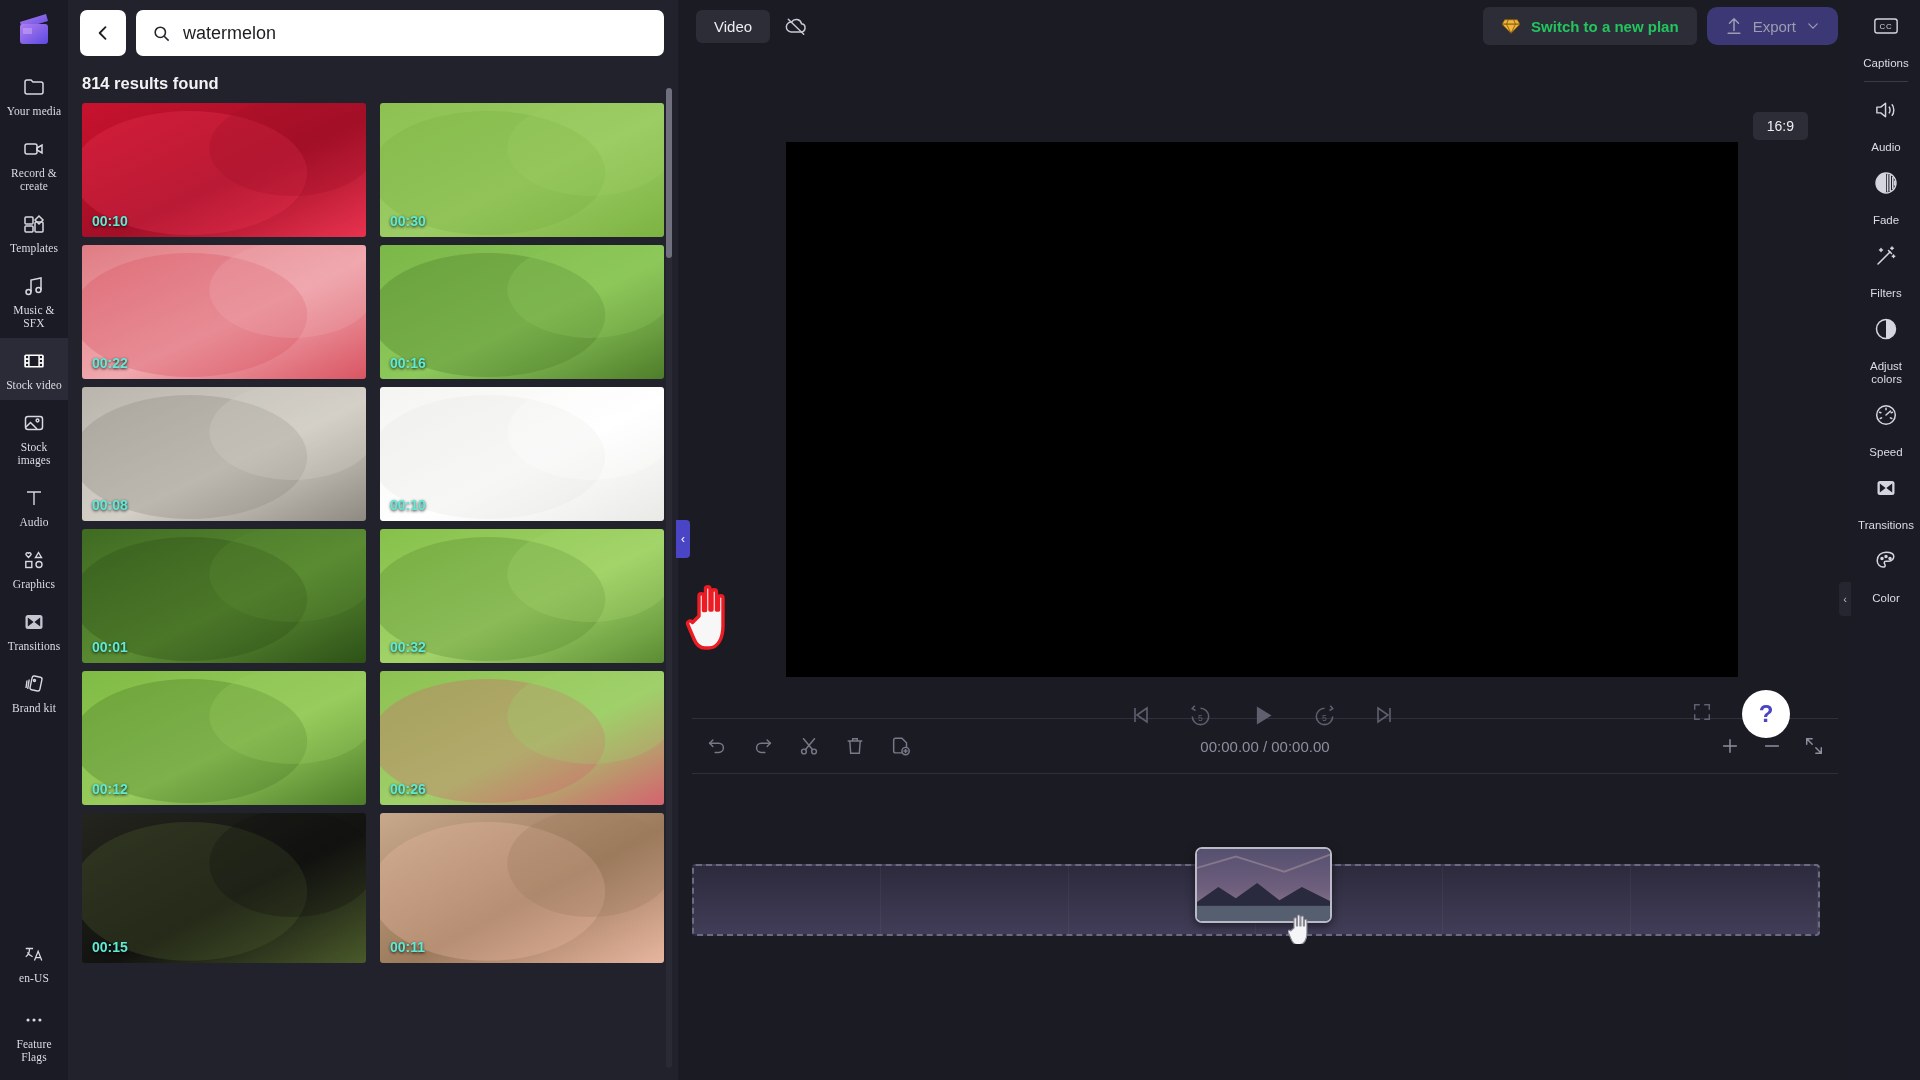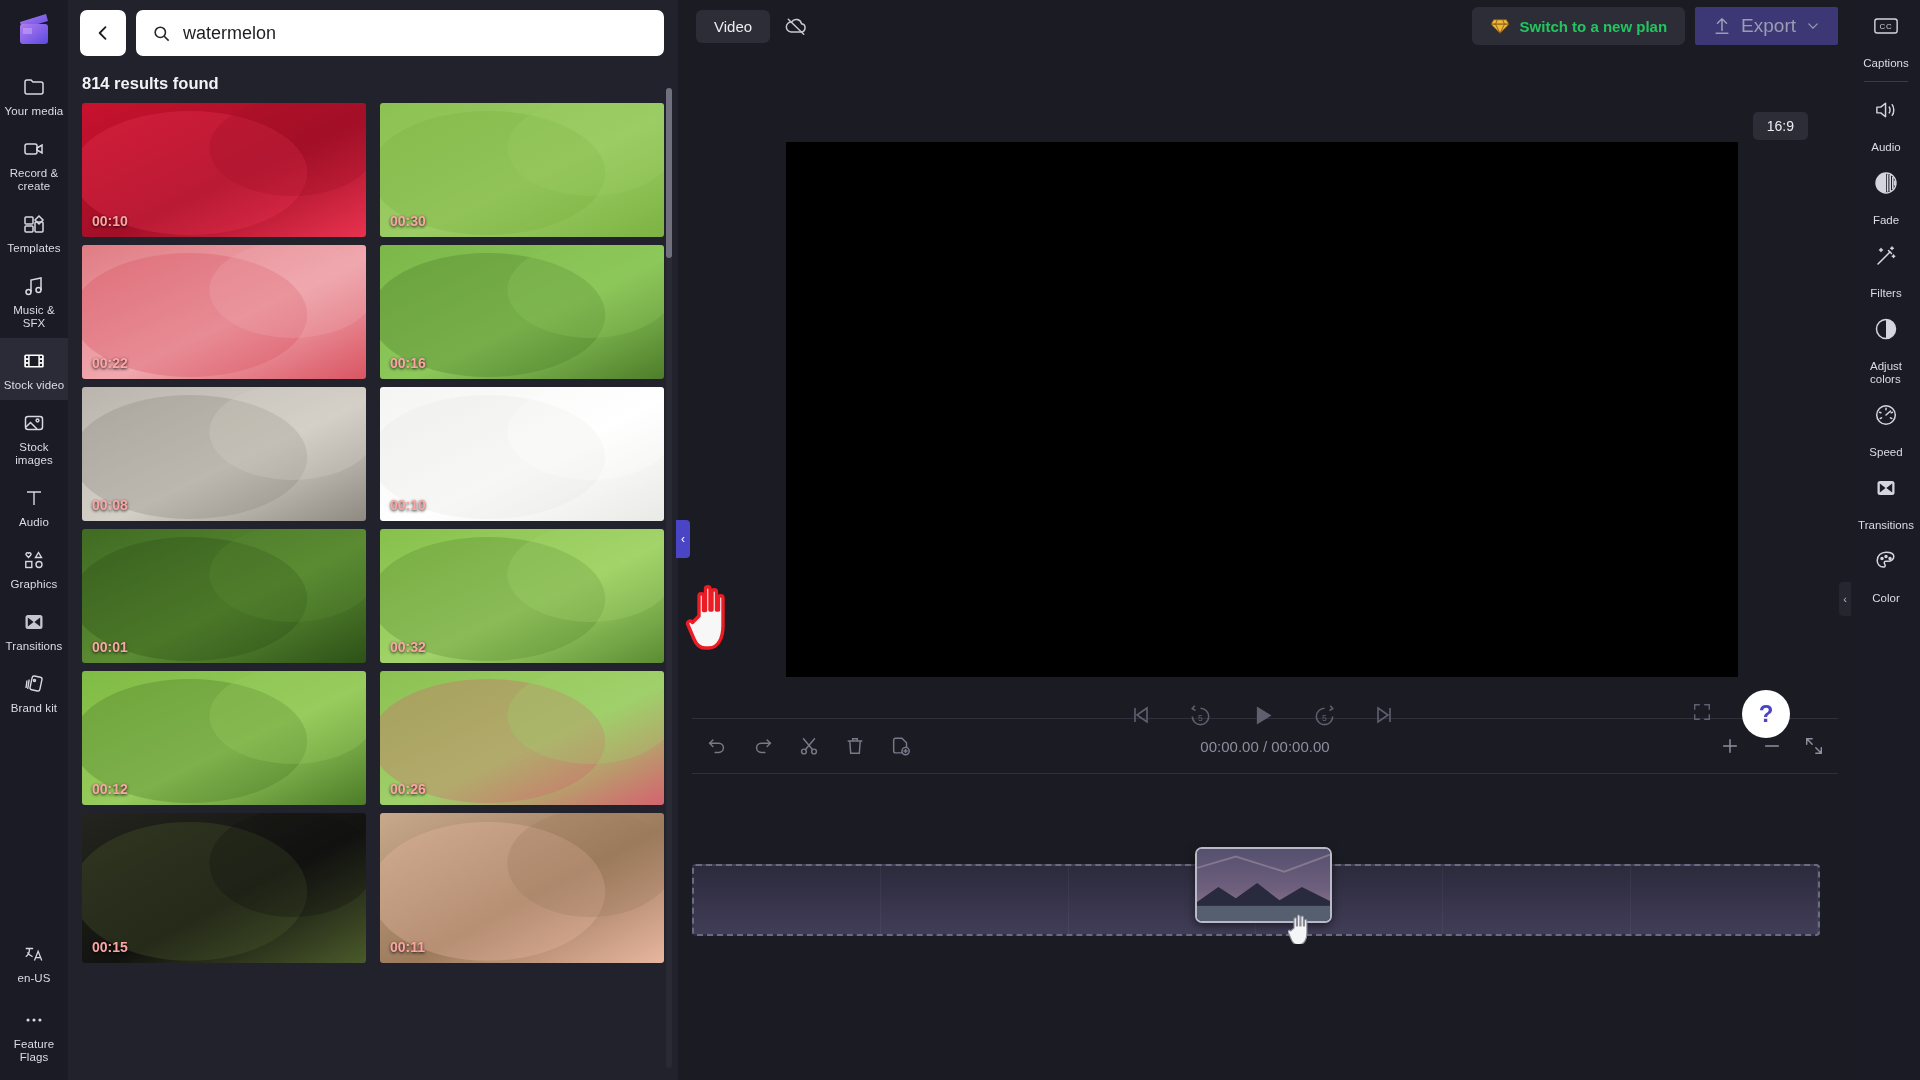--- a/index.html
+++ b/index.html
@@ -21,21 +21,21 @@
   .rail-logo { width: 42px; height: 42px; margin-top: 8px; position: relative; }
   .rail-items { margin-top: 14px; width: 100%; display:flex; flex-direction:column; align-items:center; }
   .rail-item {
     width: 68px; padding: 10px 2px 8px; display: flex; flex-direction: column;
     align-items: center; gap: 5px; cursor: pointer;
   }
   .rail-item.active { background: #2b2b38; }
   .rail-item .ico { width: 26px; height: 26px; display:flex; align-items:center; justify-content:center; color:#d8d8e0; }
   .rail-item .lbl {
     font-size: 11.5px; line-height: 13px; text-align: center; color: #dcdce4;
-    letter-spacing: .1px; white-space: pre-line;
+    letter-spacing: .1px; white-space: pre-line; font-family: Liberation Serif, serif;
   }
   .rail-bottom { position: absolute; bottom: 8px; width: 68px; display:flex; flex-direction:column; align-items:flex-end; gap: 4px; }
 
   
   .panel {
     width: 610px; flex: 0 0 610px; height: 1080px; background: #22222c;
     position: relative; display: flex; flex-direction: column;
   }
   .panel-top { display:flex; align-items:center; gap: 10px; padding: 10px 14px 6px 12px; }
   .back-btn {
@@ -52,21 +52,21 @@
     color:#1d1d22; font-family:"Liberation Sans", sans-serif; width: 100%;
   }
   .results-count { padding: 12px 0 10px 14px; font-size: 16.5px; font-weight: bold; color:#f2f2f5; }
   .grid-wrap { flex:1; overflow:hidden; position: relative; padding: 0 14px 0 14px; }
   .grid { display:grid; grid-template-columns: 1fr 1fr; gap: 8px 14px; }
   .card { position: relative; border-radius: 3px; overflow:hidden; cursor:pointer; }
   .card .thumb { width:100%; height: 134px; display:block; }
   .card.tall .thumb { height: 150px; }
   .dur {
     position:absolute; left: 10px; bottom: 8px; font-size: 14px; font-weight: bold;
-    color:#fca5a5; text-shadow: 0 1px 3px rgba(0,0,0,.85);
+    color:#5eead4; text-shadow: 0 1px 3px rgba(0,0,0,.85);
   }
   .panel-scroll {
     position:absolute; right: 6px; top: 88px; width: 6px; height: 170px;
     background:#6f6f7d; border-radius: 3px;
   }
   .panel-scroll-track { position:absolute; right: 6px; top: 88px; width:6px; height: 980px; background:#2a2a35; border-radius:3px; }
 
   
   .collapse-handle {
     position:absolute; left: 676px; top: 520px; width: 14px; height: 38px;
@@ -80,22 +80,22 @@
   .video-pill {
     background:#2d2d38; border-radius: 6px; padding: 8px 18px; font-size: 15px; color:#ececf1; cursor:pointer;
   }
   .cloud-ico { color:#c9c9d4; display:flex; cursor:pointer; }
   .topbar-right { margin-left:auto; display:flex; align-items:center; gap: 10px; }
   .plan-btn {
     background:#2d2d38; border-radius:6px; height:38px; padding: 0 18px;
     display:flex; align-items:center; gap:10px; font-size:15px; font-weight:bold; color:#22c55e; cursor:pointer;
   }
   .export-btn {
-    background:#3b3875; border-radius:2px; height:38px; padding: 0 18px;
-    display:flex; align-items:center; gap:10px; font-size:19px; color:#9c9cb4; cursor:pointer;
+    background:#3b3875; border-radius:10px; height:38px; padding: 0 18px;
+    display:flex; align-items:center; gap:10px; font-size:15px; color:#9c9cb4; cursor:pointer;
   }
 
   .stage { flex: 0 0 666px; position: relative; }
   .ratio-pill {
     position:absolute; right: 44px; top: 60px; background:#2d2d38;
     border-radius:5px; padding:6px 14px; font-size:14px; color:#ededf2; cursor:pointer;
   }
   .preview {
     position:absolute; left: 108px; top: 90px; width: 952px; height: 535px; background:#000;
   }
@@ -147,21 +147,21 @@
   .grab-cursor { position:absolute; left: 1288px; top: 910px; }
   .hand-cursor { position:absolute; left: 685px; top: 580px; z-index: 60; }
 
   
   .rrail {
     width: 68px; flex: 0 0 68px; height: 1080px; background: #1b1b26;
     display:flex; flex-direction:column; align-items:center; padding-top: 4px;
   }
   .rrail-item { width: 68px; padding: 9px 2px 7px; display:flex; flex-direction:column; align-items:center; gap:18px; cursor:pointer; }
   .rrail-item .ico { width:26px; height:26px; display:flex; align-items:center; justify-content:center; color:#d5d5df; }
-  .rrail-item .lbl { font-size: 11.5px; line-height:13px; text-align:left; color:#dcdce4; white-space:pre-line; }
+  .rrail-item .lbl { font-size: 11.5px; line-height:13px; text-align:right; color:#dcdce4; white-space:pre-line; }
   .rrail-sep { width: 44px; height:1px; background:#3b3b48; margin: 4px 0 6px; }
 
   svg { display:block; }
 </style>
 </head>
 <body>
 
 <div class="app">
 
   <div class="rail">

